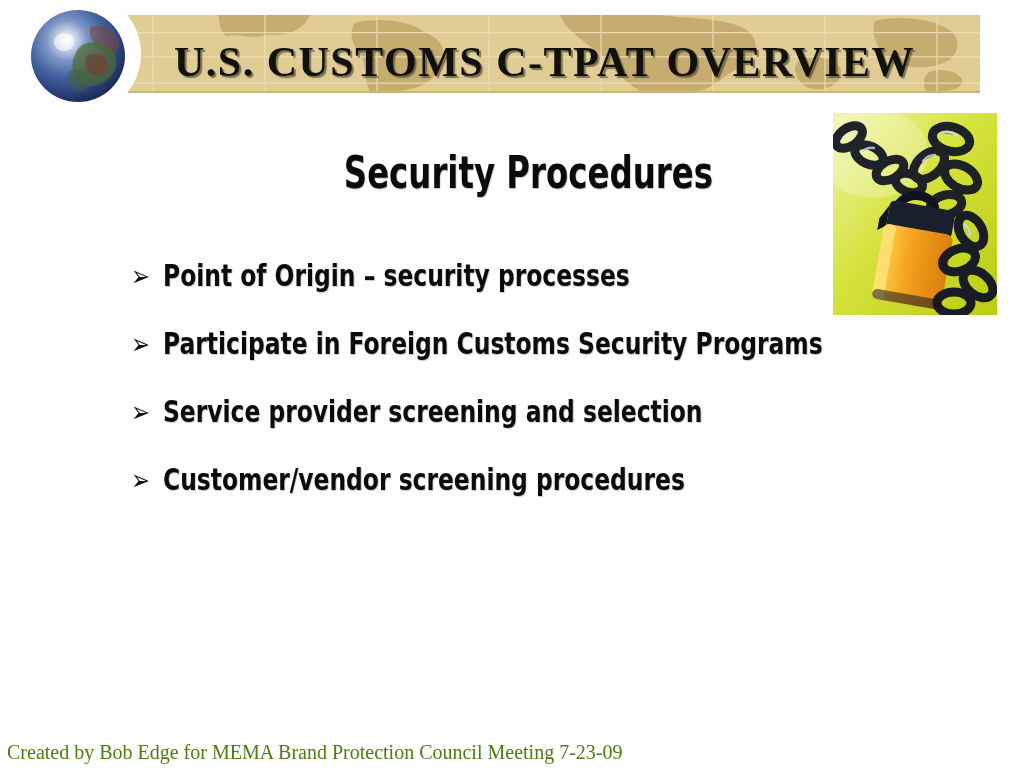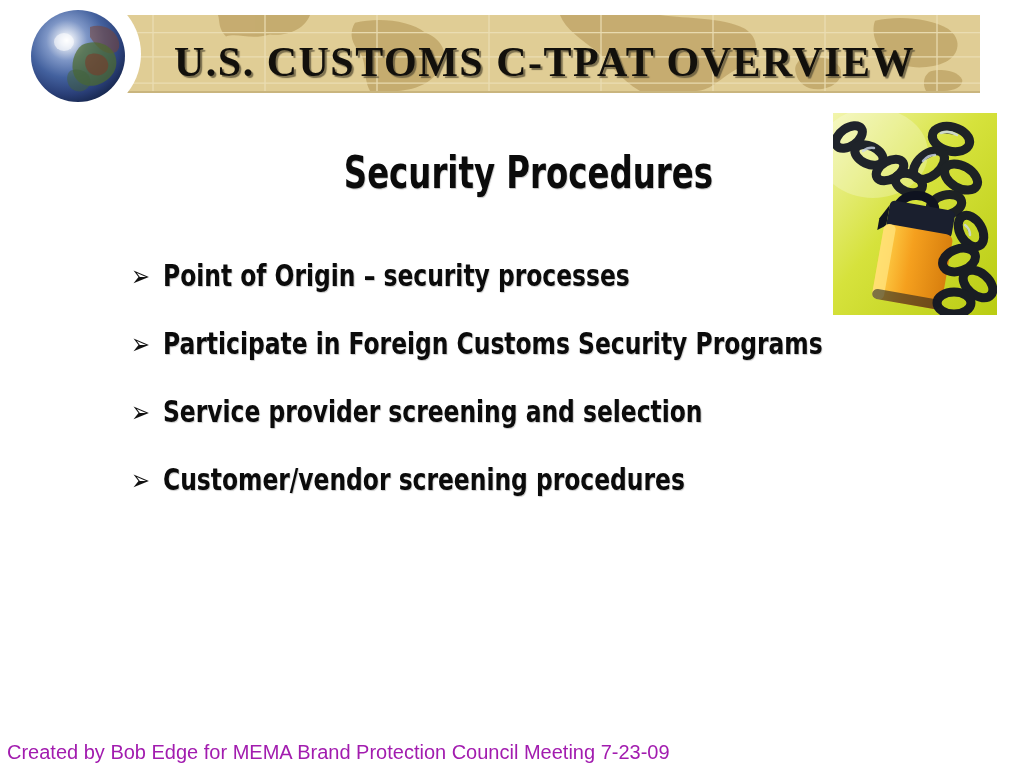--- a/index.html
+++ b/index.html
@@ -45,21 +45,21 @@
   .bullets .marker{
     width:41px;flex:0 0 41px;font-weight:400;font-size:29px;color:#111;
     text-shadow:none;
   }
   
   .photo{position:absolute;left:833px;top:113px;width:164px;height:202px;}
   .photo svg{display:block;width:164px;height:202px;}
   
   .footer{
     position:absolute;left:7px;top:741px;
-    font-family:Liberation Sans, sans-serif;font-size:20px;color:#a21caf;
+    font-family:Liberation Serif, serif;font-size:20px;color:#4d7c0f;
     white-space:nowrap;
   }
 </style>
 </head>
 <body>
 
 <div class="slide">
 
   <div class="band">
     <svg viewBox="0 0 880 78" preserveAspectRatio="none">

